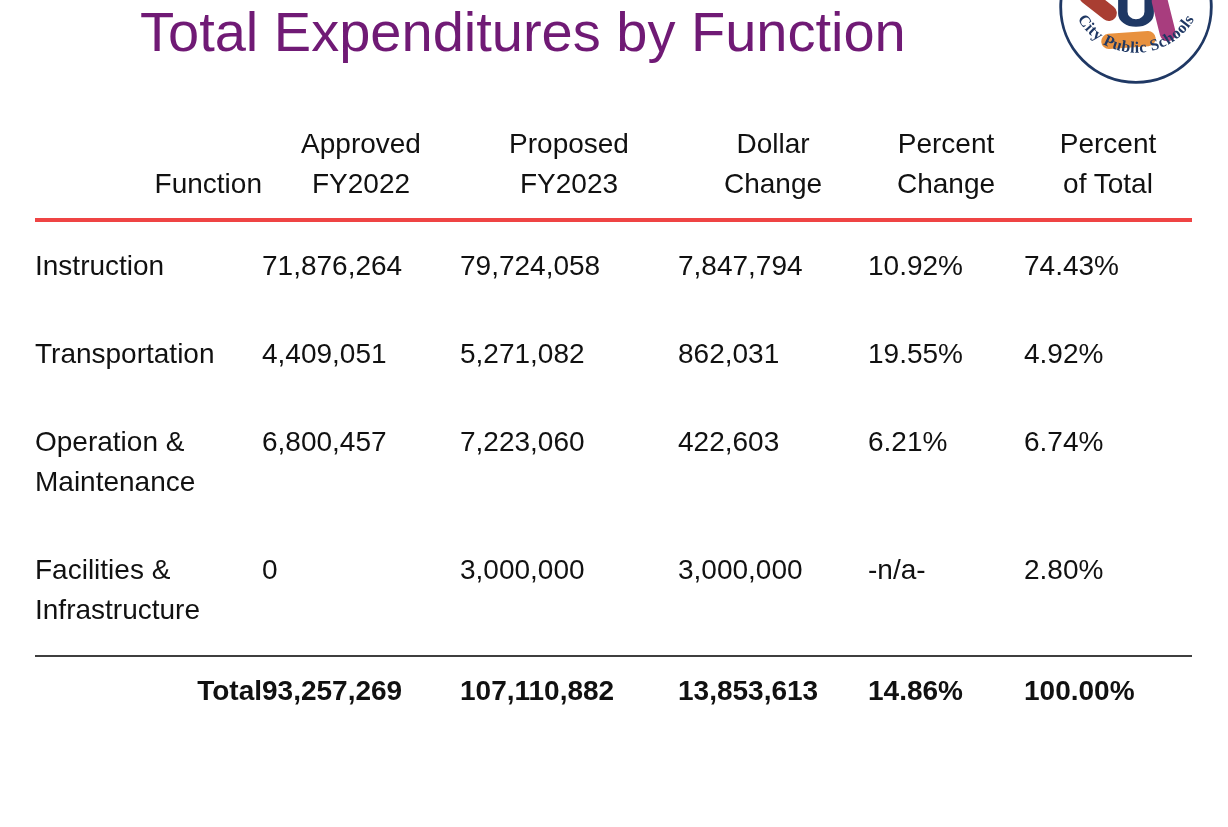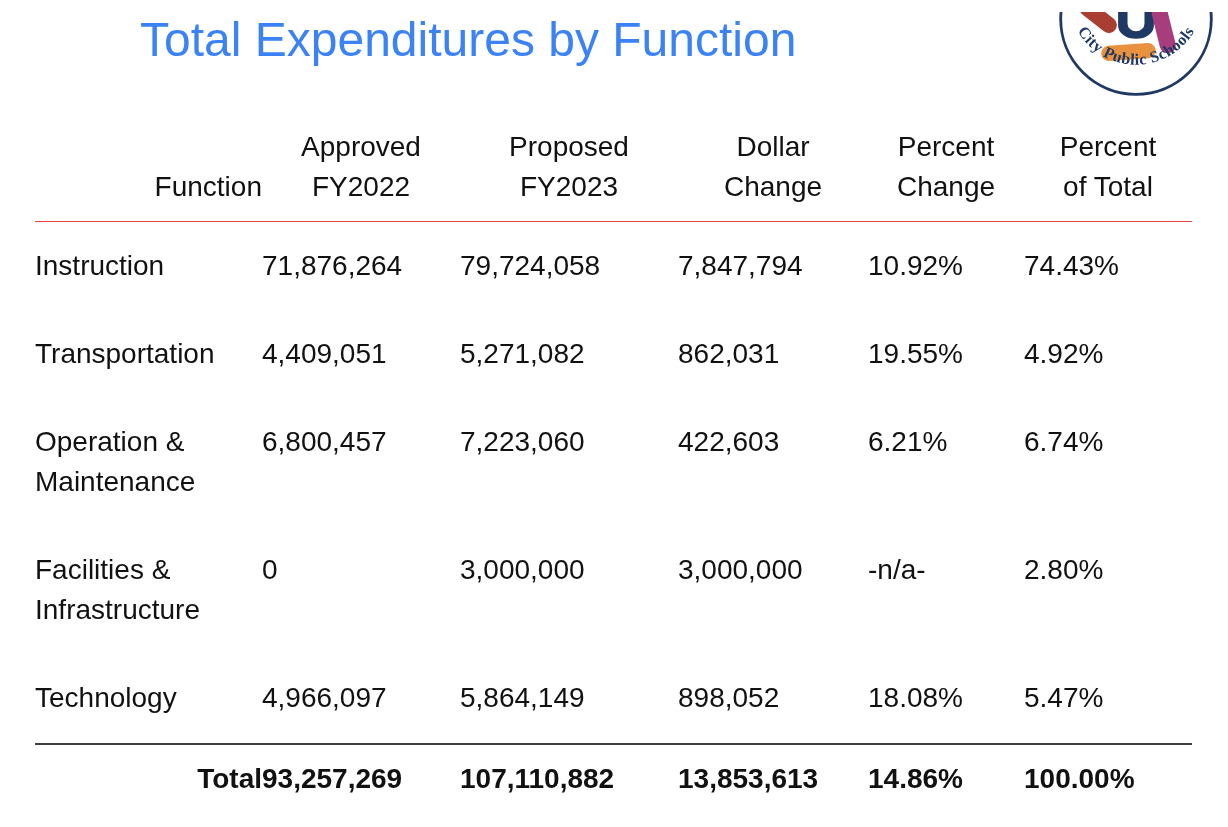--- a/index.html
+++ b/index.html
@@ -12,25 +12,25 @@
     font-family: "Liberation Sans", "DejaVu Sans", sans-serif;
     color: #111111;
   }
   .slide {
     position: relative;
     width: 1228px;
     height: 827px;
     background: #ffffff;
   }
   .slide-title {
-    margin: 12px 0 0 140px;
-    font-size: 48px;
+    margin: 0 0 0 140px;
+    font-size: 56px;
     line-height: 1.15;
     font-weight: 400;
-    color: #3b82f6;
+    color: #701a75;
     letter-spacing: 0px;
   }
   
   .logo-wrap {
     position: absolute;
     top: 0;
     right: 12px;
     width: 160px;
     height: 94px;
     overflow: hidden;
@@ -54,21 +54,21 @@
   table.exp-table col.c-dollar   { width: 190px; }
   table.exp-table col.c-pct      { width: 156px; }
   table.exp-table col.c-pct-tot  { width: 168px; }
 
   table.exp-table th {
     font-weight: 400;
     text-align: center;
     vertical-align: bottom;
     white-space: pre-line;
     padding: 20px 0 14px 0;
-    border-bottom: 1px solid #ef4444;
+    border-bottom: 4px solid #ef4444;
   }
   table.exp-table th.h-function { text-align: right; }
 
   table.exp-table td {
     white-space: pre-line;
     vertical-align: top;
     padding: 24px 0;
   }
   table.exp-table td.num { text-align: left; }
   table.exp-table tbody tr:last-child td { padding-bottom: 25px; }
@@ -162,28 +162,20 @@
       </tr>
       <tr>
         <td>Facilities &amp;
 Infrastructure</td>
         <td class="num">0</td>
         <td class="num">3,000,000</td>
         <td class="num">3,000,000</td>
         <td class="num">-n/a-</td>
         <td class="num">2.80%</td>
       </tr>
-      <tr>
-        <td>Technology</td>
-        <td class="num">4,966,097</td>
-        <td class="num">5,864,149</td>
-        <td class="num">898,052</td>
-        <td class="num">18.08%</td>
-        <td class="num">5.47%</td>
-      </tr>
     </tbody>
     <tfoot>
       <tr>
         <td class="total-label">Total</td>
         <td class="num">93,257,269</td>
         <td class="num">107,110,882</td>
         <td class="num">13,853,613</td>
         <td class="num">14.86%</td>
         <td class="num">100.00%</td>
       </tr>

